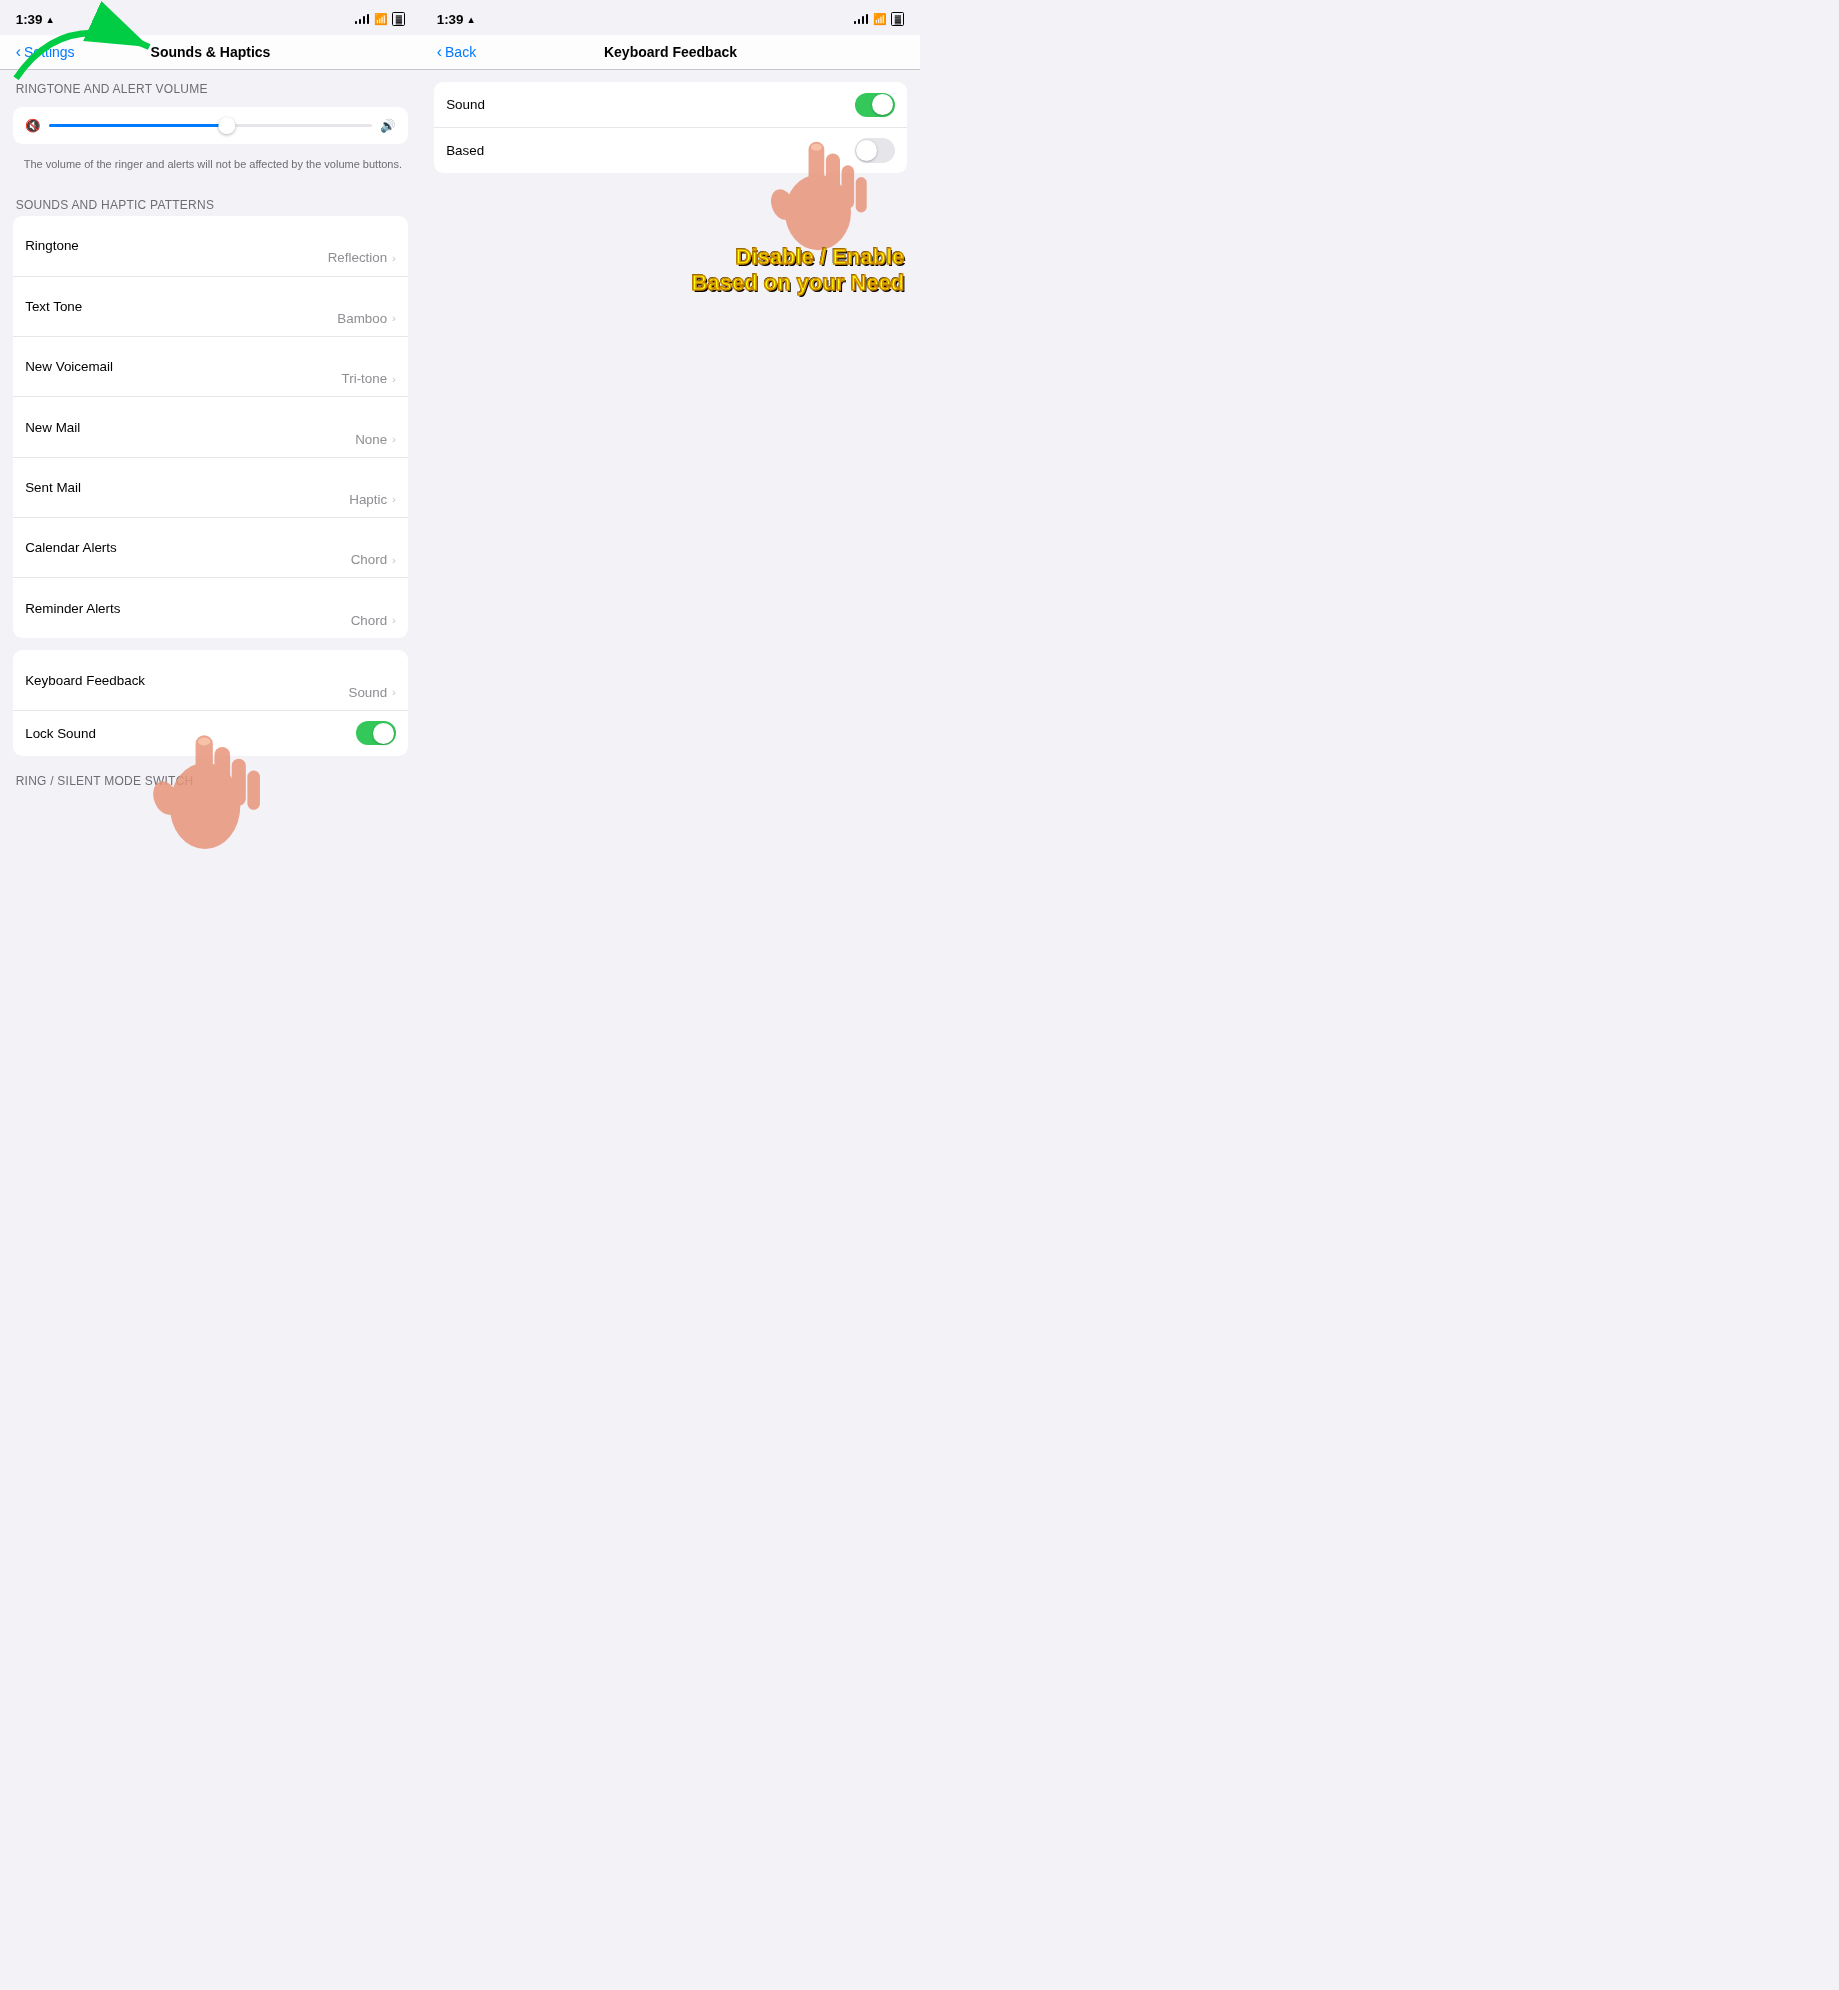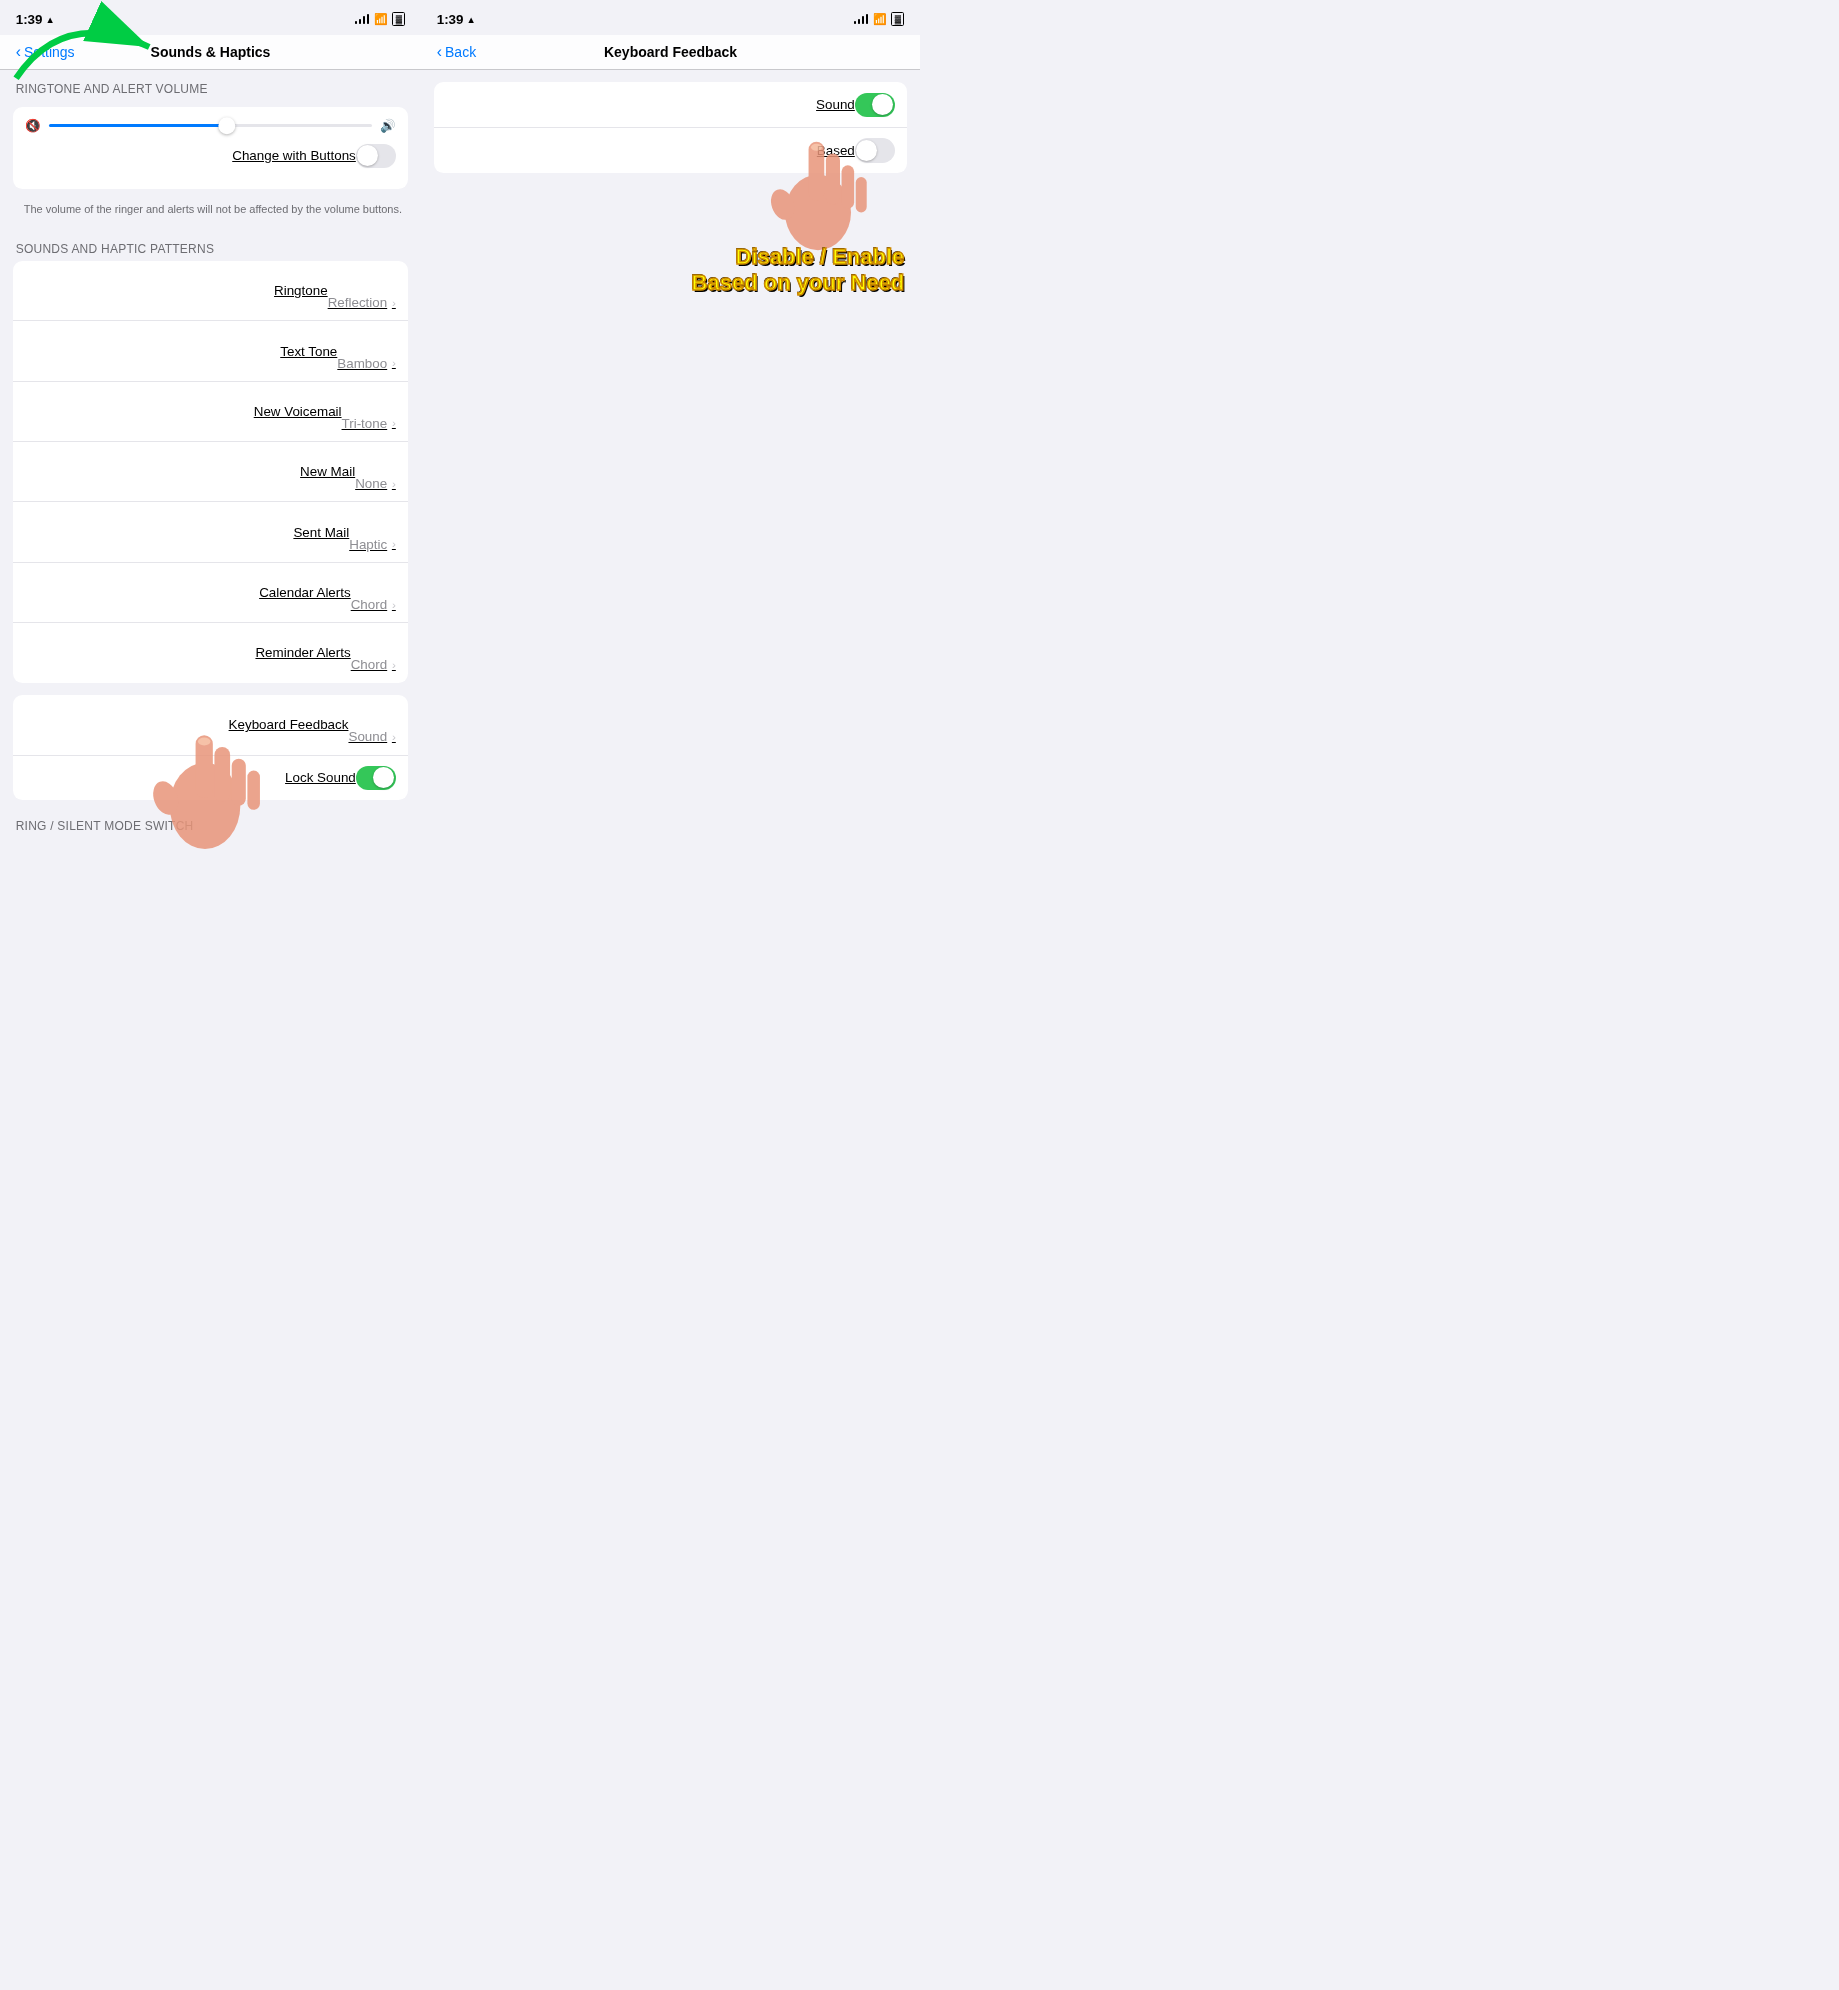--- a/index.html
+++ b/index.html
@@ -146,26 +146,25 @@
       height: 17.3px;
       background: #fff;
       border-radius: 50%;
       box-shadow: 0 0.8px 3.1px rgba(0,0,0,0.3);
     }
 
     
     .list-row {
       display: flex;
       align-items: center;
-      justify-content: flex-end;
+      justify-content: space-between;
       padding: 10.2px 12.6px;
       border-bottom: 0.4px solid #e5e5ea;
       cursor: pointer;
       min-height: 38px;
-      text-decoration: underline;
     }
     .list-row:last-child {
       border-bottom: none;
     }
     .row-label {
       font-size: 13.4px;
       color: #000;
     }
     .row-right {
       display: flex;
@@ -319,26 +318,20 @@
 
   <div class="volume-card">
     <div class="volume-row">
       <span class="volume-icon">🔇</span>
       <div class="slider-track">
         <div class="slider-fill"></div>
         <div class="slider-thumb"></div>
       </div>
       <span class="volume-icon">🔊</span>
     </div>
-    <div class="list-row" style="padding: 10.2px 0; border-bottom:none;">
-      <span class="row-label">Change with Buttons</span>
-      <div class="toggle off">
-        <div class="toggle-knob"></div>
-      </div>
-    </div>
   </div>
 
   <div class="note-text">The volume of the ringer and alerts will not be affected by the volume buttons.</div>
 
   <div class="section-label">SOUNDS AND HAPTIC PATTERNS</div>
 
   <div class="card">
     <div class="list-row">
       <span class="row-label">Ringtone</span>
       <div class="row-right">

